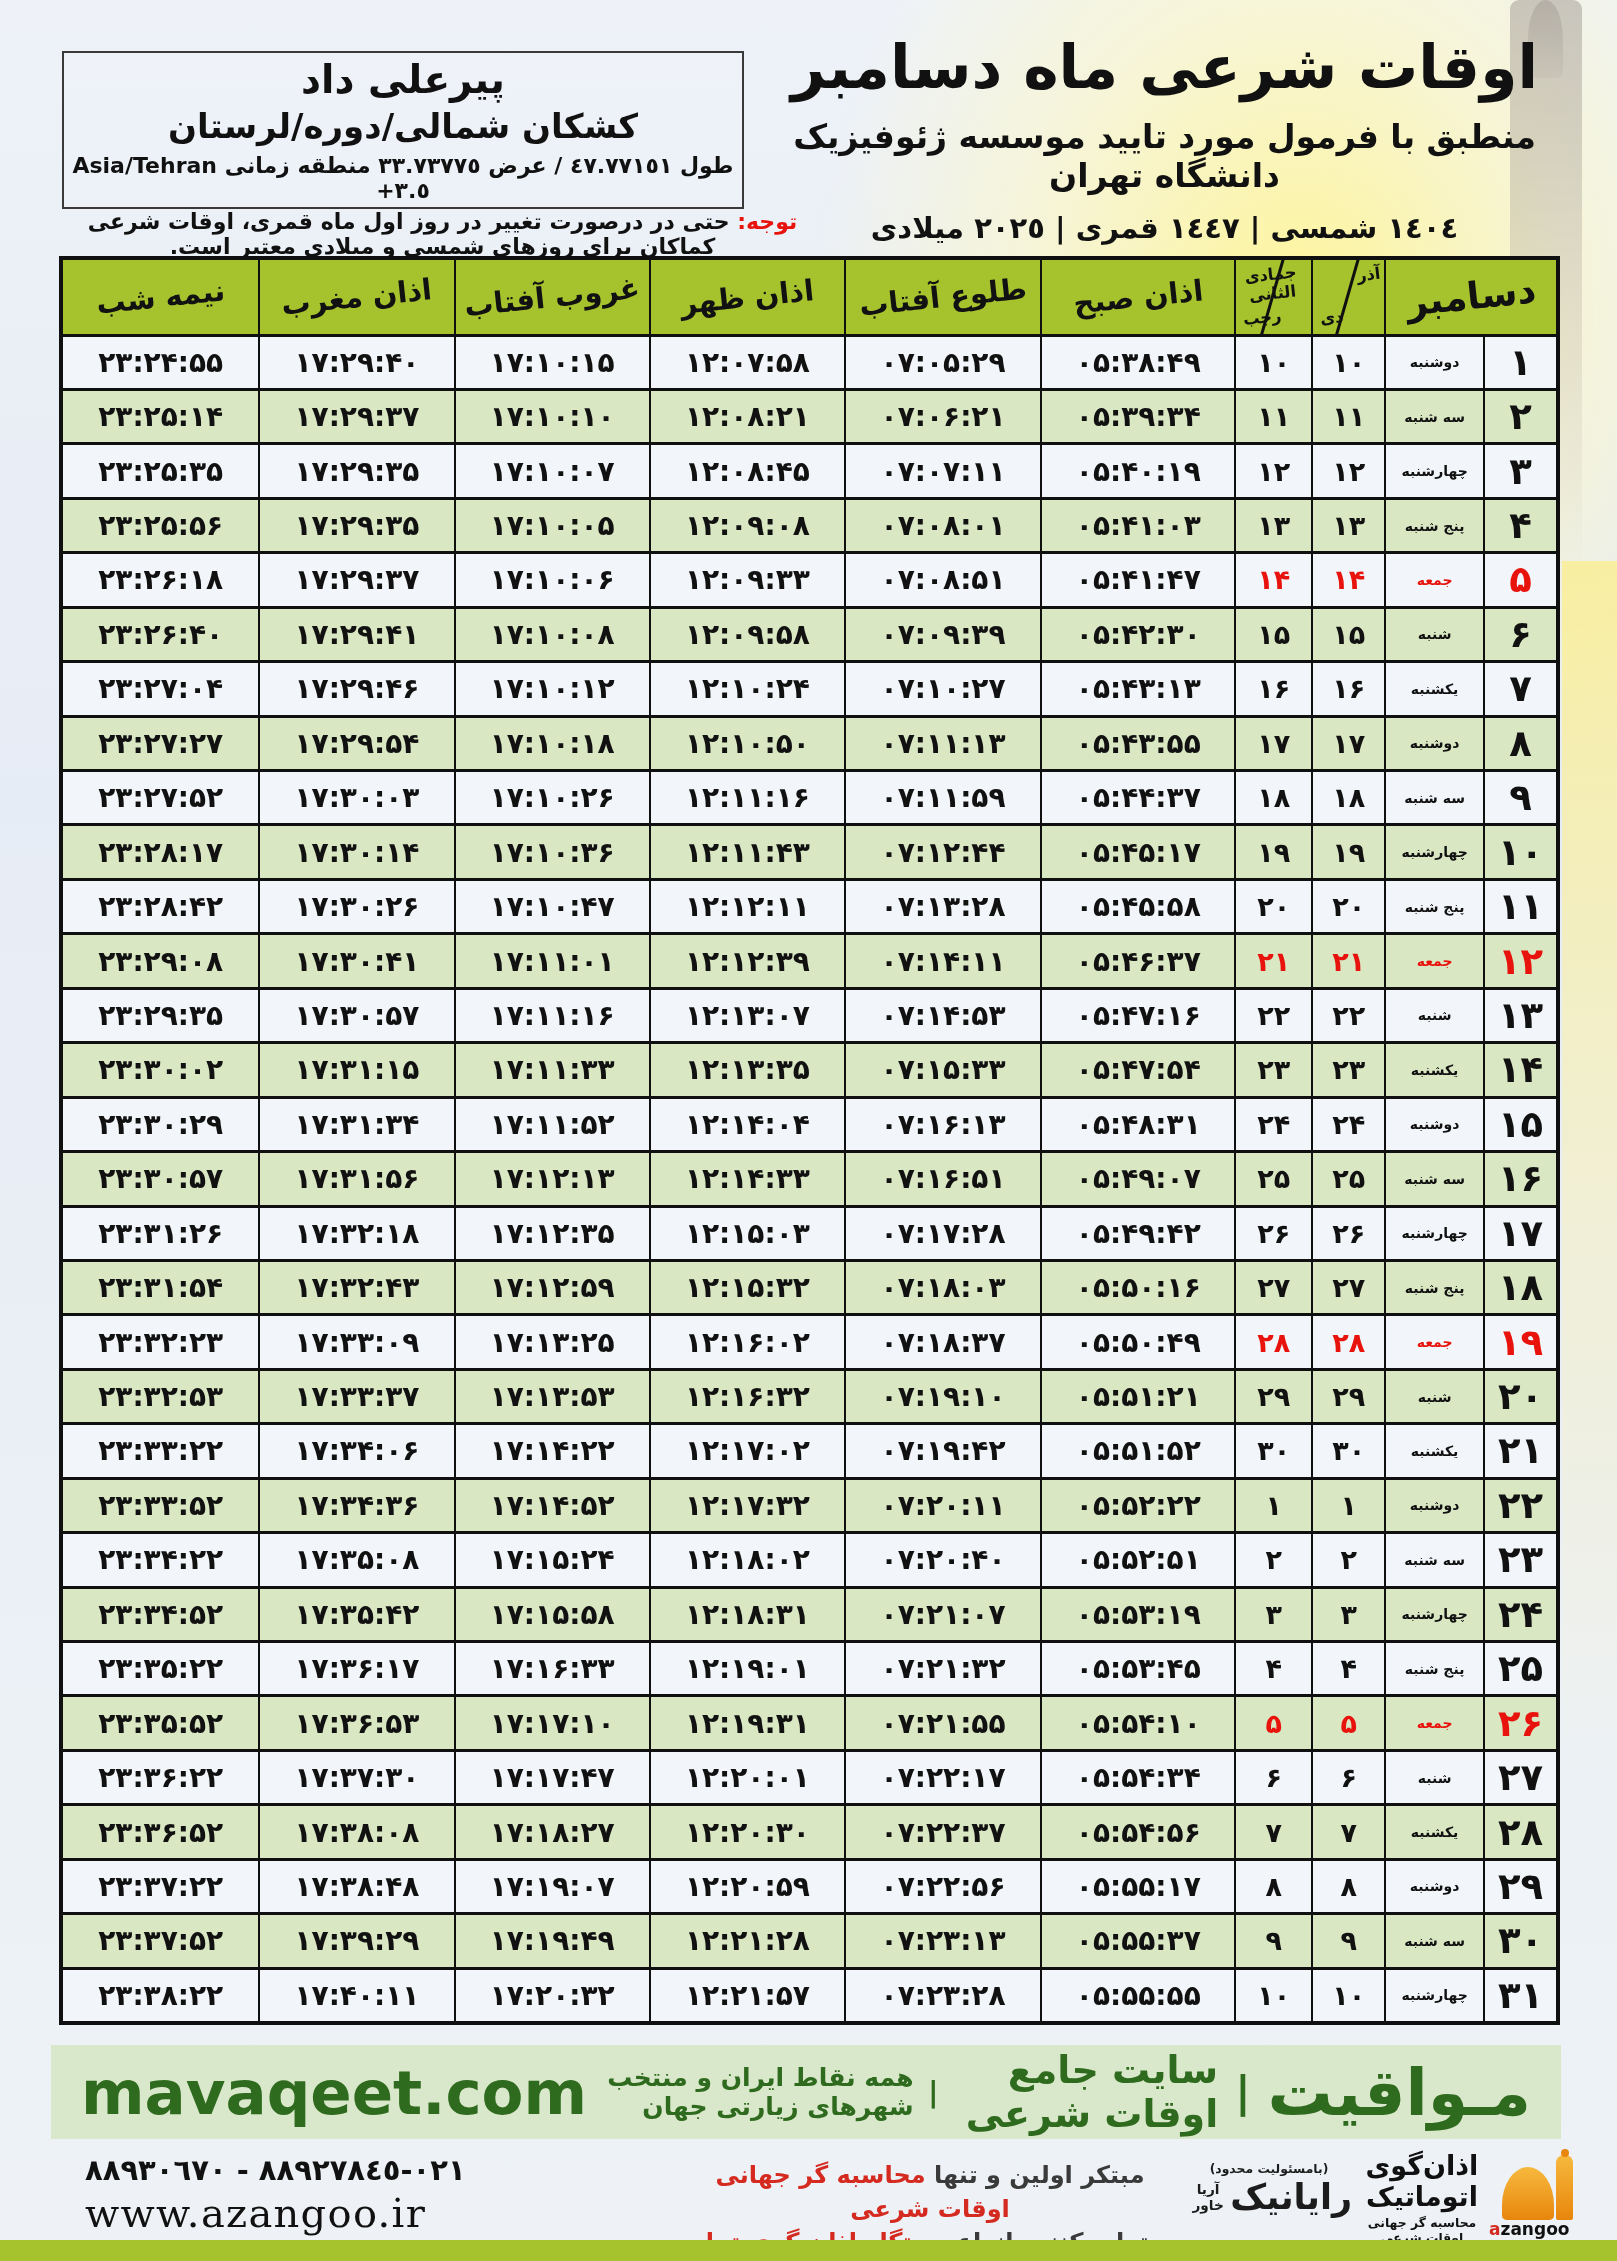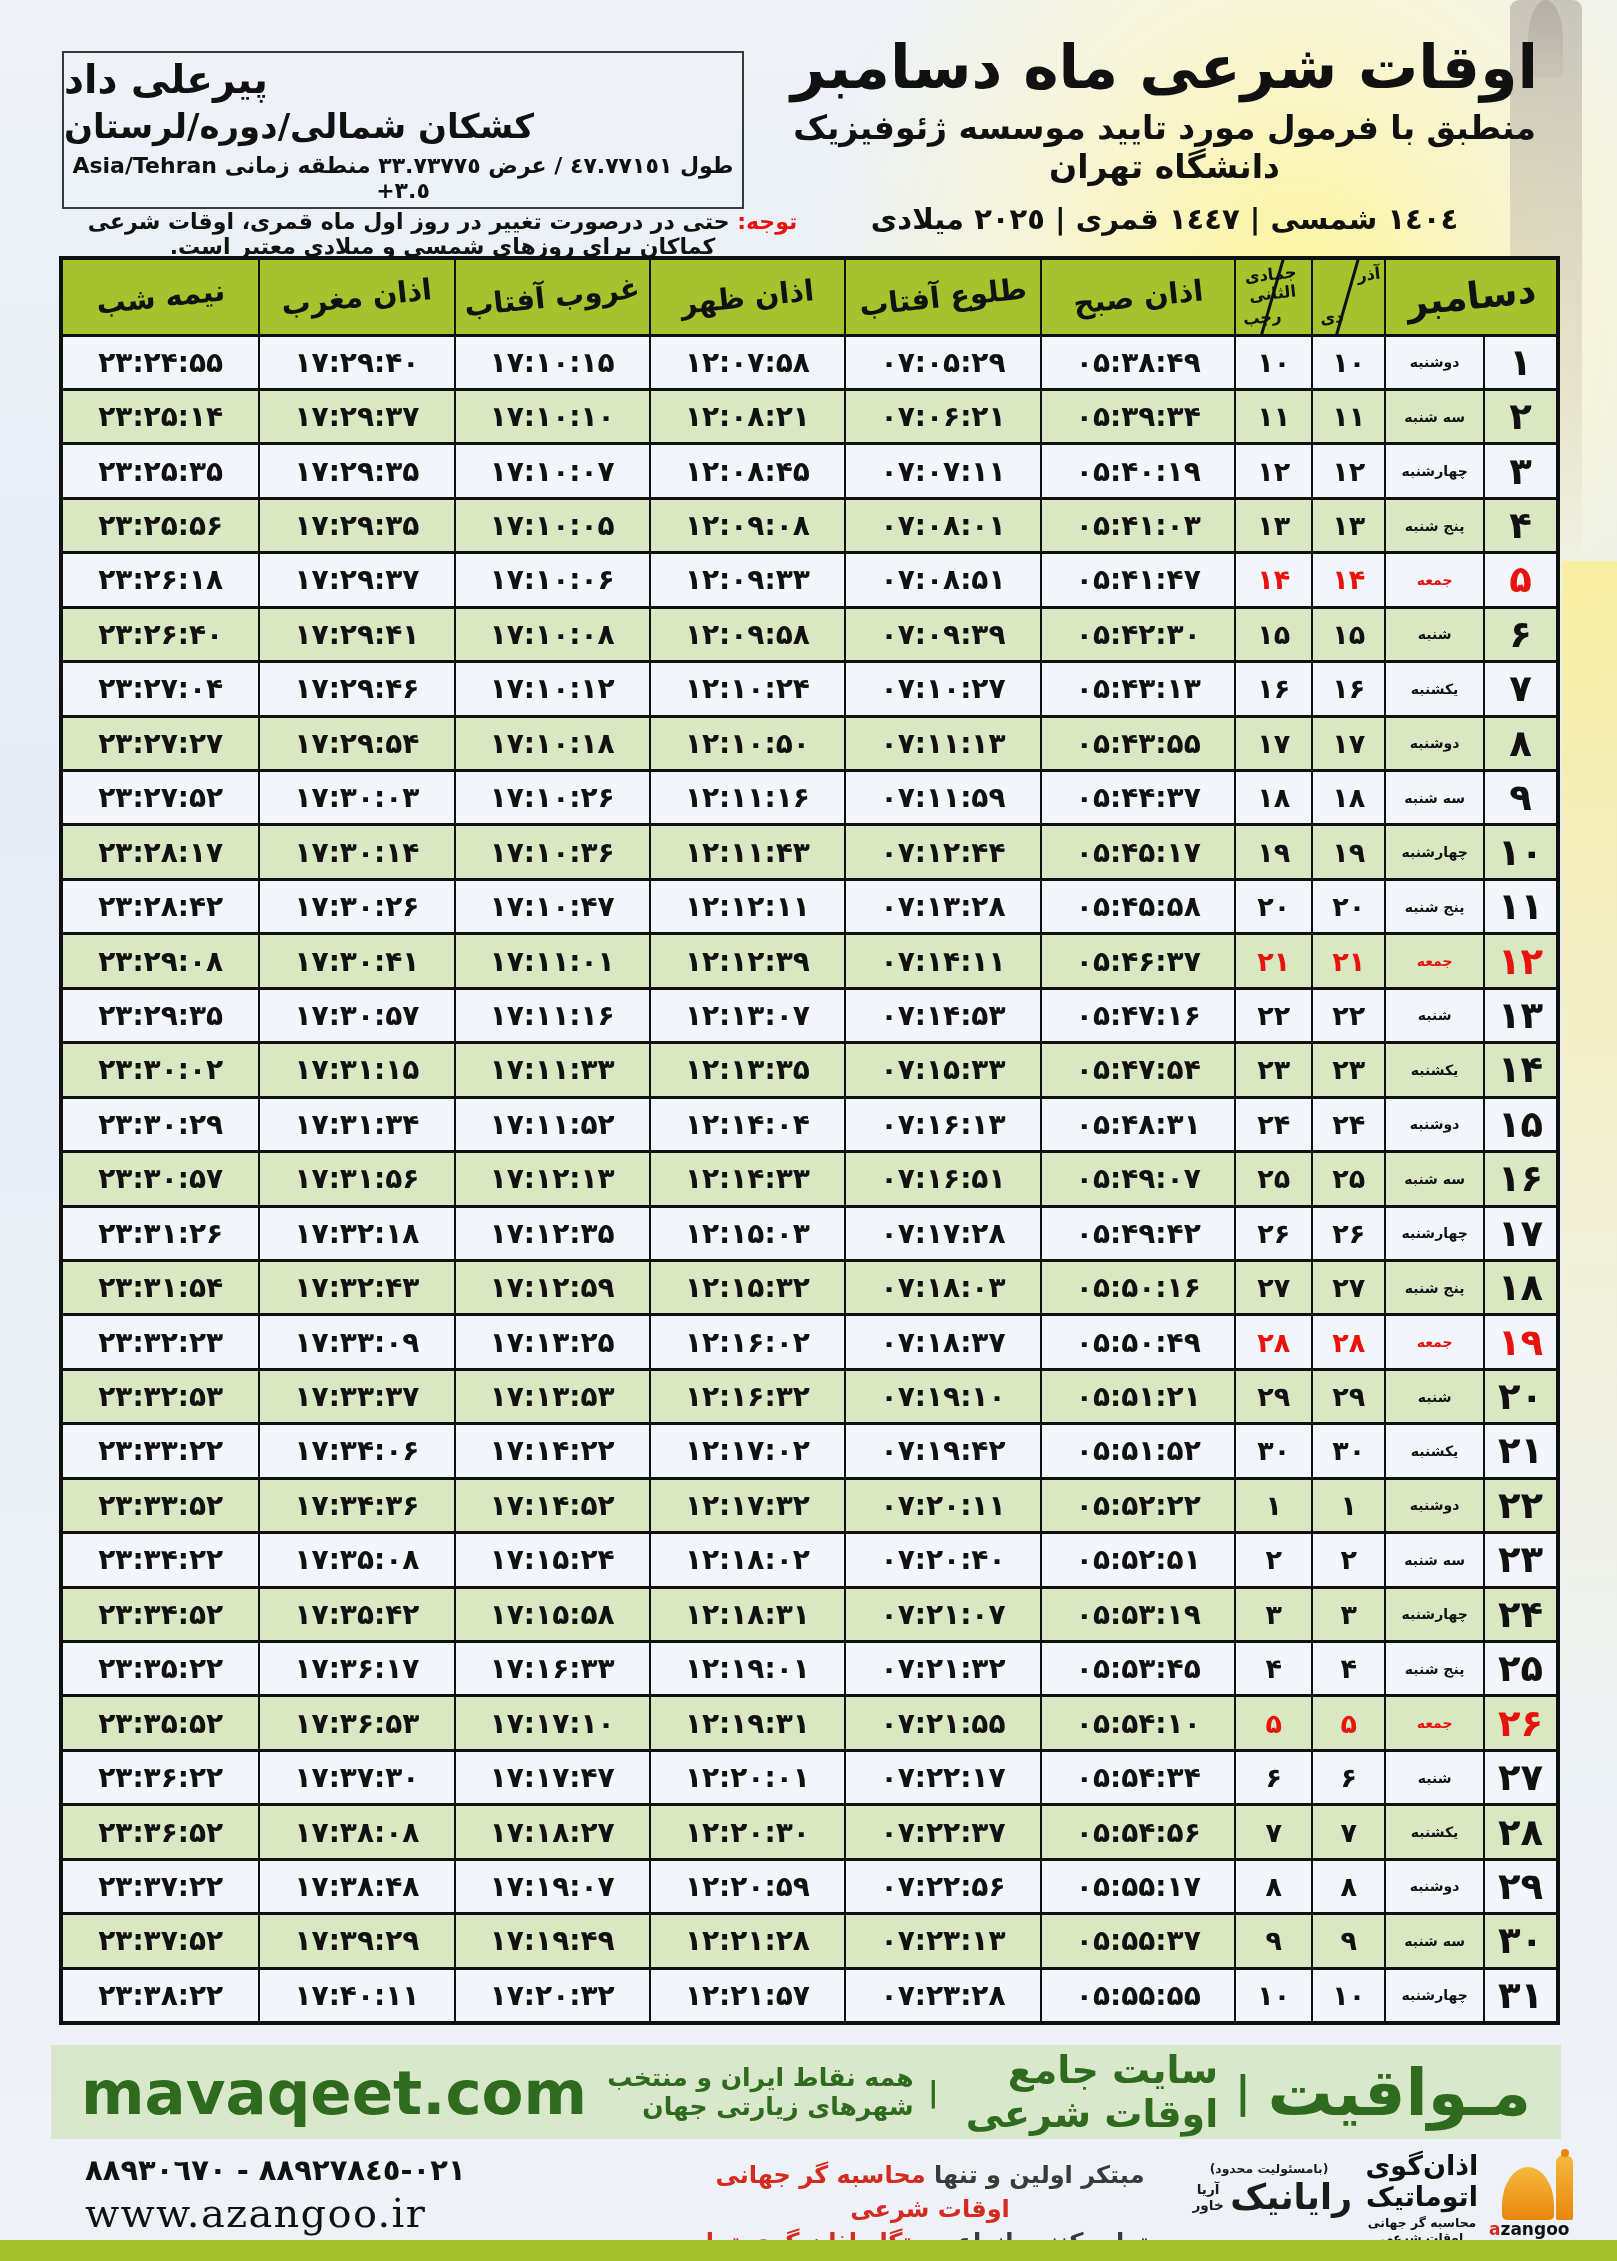--- a/index.html
+++ b/index.html
@@ -14,31 +14,31 @@
     background:radial-gradient(closest-side, rgba(255,245,150,.95), rgba(255,248,190,.55) 55%, rgba(255,252,225,0) 100%); }
   .bg-minaret { position:absolute; right:36px; top:0; width:72px; height:574px; opacity:.55;
     background:linear-gradient(180deg, rgba(140,130,125,.75), rgba(165,155,150,.35) 65%, rgba(180,170,160,0)); border-radius:9px 9px 19.6px 19.6px; }
   .bg-minaret:before { content:""; position:absolute; top:0px; left:18px; width:35px; height:78px;
     background:linear-gradient(180deg, rgba(120,110,105,.8), rgba(150,140,135,.4)); border-radius:50% 50% 6.5px 6.5px; }
   .bg-strip { position:absolute; right:0; top:561px; width:56px; height:1240px;
     background:linear-gradient(180deg, rgba(250,238,150,.85), rgba(250,240,180,.45) 55%, rgba(250,244,200,0)); }
 
   
   .info-box { position:absolute; left:62px; top:51px; width:682px; height:158px;
-    border:2.6px solid #3a3a3a; display:flex; flex-direction:column; justify-content:center; align-items:flex-end;
+    border:2.6px solid #3a3a3a; display:flex; flex-direction:column; justify-content:center; align-items:center;
     direction:rtl; text-align:center; gap:3.9px; background:rgba(240,244,249,.45); }
   .loc-name { font-size:39px; font-weight:bold; }
   .loc-region { font-size:34px; font-weight:bold; }
   .loc-coords { font-size:22px; font-weight:bold; margin-top:3.9px; }
   .loc-coords .tz { direction:ltr; unicode-bidi:embed; }
 
   
   .title-block { position:absolute; left:750px; top:34px; width:829px; direction:rtl; text-align:center; }
   .main-title { font-size:60px; font-weight:bold; line-height:1.1; }
-  .sub-title { font-size:33px; font-weight:bold; margin-top:8px; }
+  .sub-title { font-size:33px; font-weight:bold; margin-top:17px; }
   .years-line { font-size:29px; font-weight:bold; margin-top:15.7px; }
 
   
   .note { position:absolute; left:59px; top:209px; width:767px; direction:rtl; text-align:center;
     font-size:22px; font-weight:bold; }
   .note-label { color:#e8130c; }
 
   
   table.times { position:absolute; left:59px; top:256px; width:1501px; height:1769px;
     border-collapse:collapse; direction:rtl; table-layout:fixed; background:#f2f5f9; }

